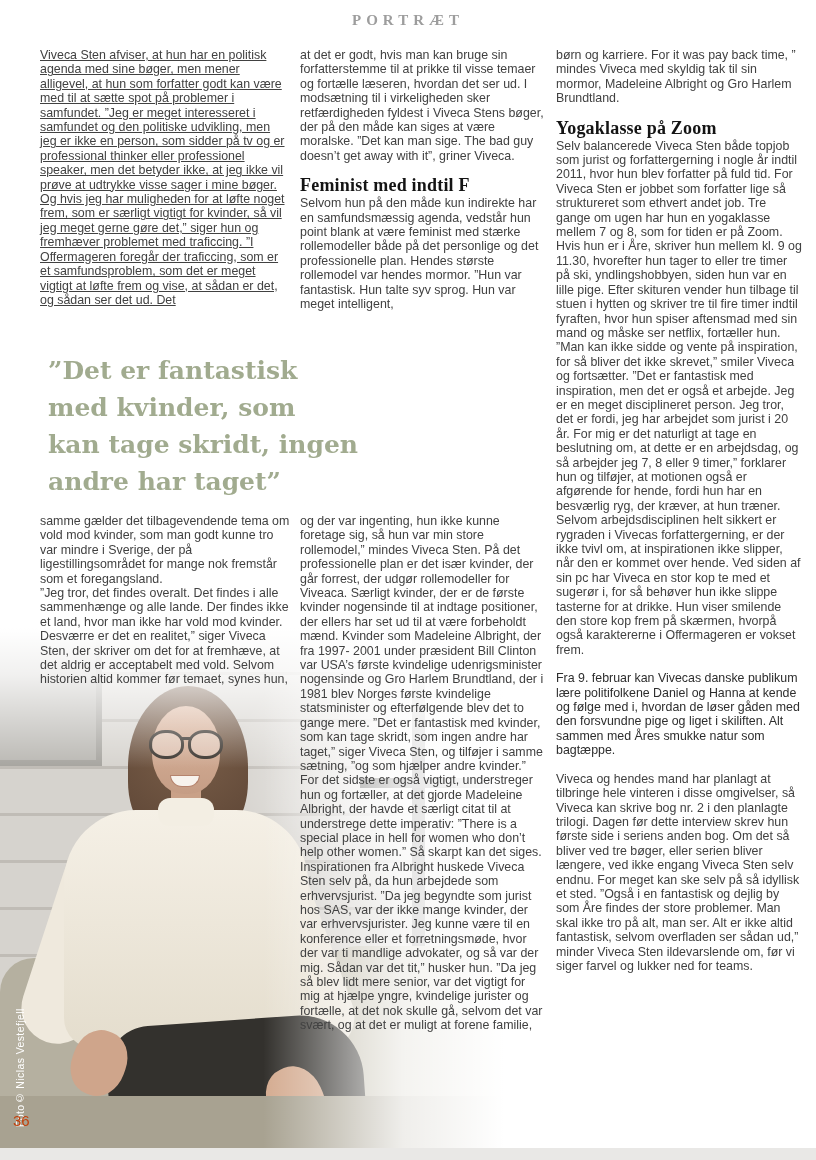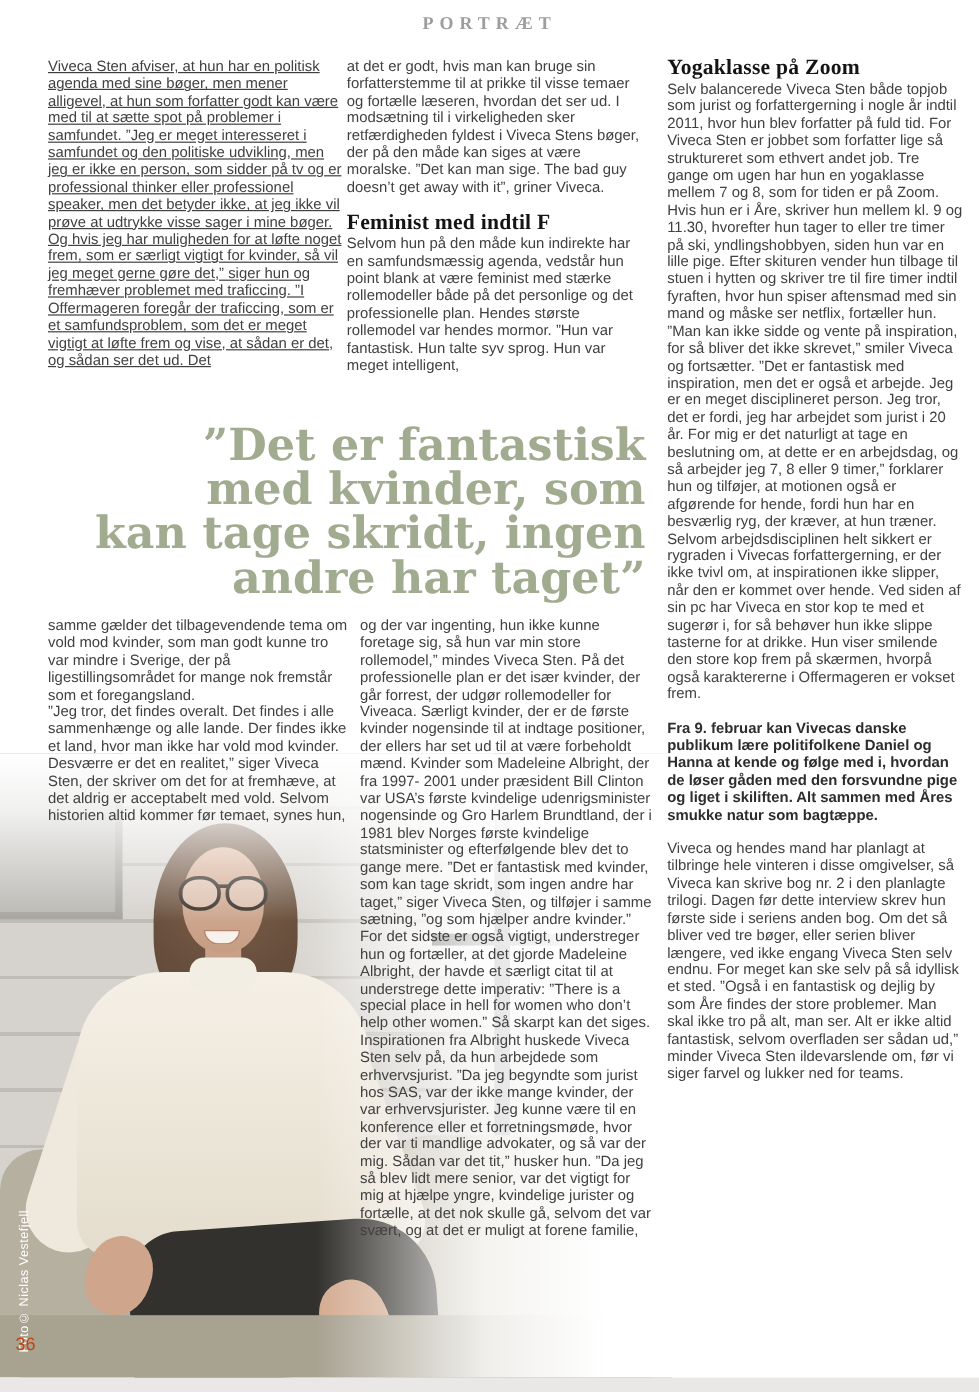--- a/index.html
+++ b/index.html
@@ -6,27 +6,27 @@
   #page{position:relative;width:816px;height:1160px;background:#ffffff;overflow:hidden;
         font-family:"Liberation Sans",sans-serif;}
   .kicker{position:absolute;top:12px;left:0;right:0;text-align:center;
           font-family:"Liberation Serif",serif;font-weight:700;font-size:15px;
           letter-spacing:5px;color:#9d9d9d;z-index:3;}
   .tb{position:absolute;font-size:12.4px;line-height:14.4px;color:#414141;z-index:2;}
   .tb p{margin:0 0 14px;white-space:pre-line;}
   .tb p:last-child{margin-bottom:0;}
   .tb h3{margin:0 0 2px;font-family:"Liberation Serif",serif;font-weight:700;
          font-size:18px;line-height:17px;color:#141414;letter-spacing:0.2px;}
-  .tb .bold{font-weight:700;color:#2d2d2d;}
+  .tb .bold{font-weight:400;color:#2d2d2d;}
   #col1a{left:40px;top:48px;width:248px;text-decoration:underline;}
-  #quote{left:28px;top:352px;width:510px;text-align:right;z-index:2;position:absolute;
-         font-family:"DejaVu Serif",serif;font-weight:700;font-size:37px;line-height:37px;
+  #quote{left:48px;top:352px;width:510px;text-align:left;z-index:2;position:absolute;
+         font-family:"DejaVu Serif",serif;font-weight:700;font-size:25px;line-height:37px;
          color:#a1ab8f;white-space:pre-line;}
   #col1b{left:40px;top:514px;width:250px;}
-  #col2a{left:289px;top:48px;width:246px;}
+  #col2a{left:300px;top:48px;width:246px;}
   #col2b{left:300px;top:514px;width:246px;}
   #col3{left:556px;top:48px;width:246px;}
 
   
   #photo{position:absolute;left:0;top:628px;width:560px;height:520px;overflow:hidden;z-index:1;}
   #photo div{position:absolute;}
   .ph-wall{inset:0;background:
      radial-gradient(ellipse 280px 200px at 76% 28%, rgba(255,255,255,0.95), rgba(255,255,255,0) 70%),
      repeating-linear-gradient(to bottom,#d6d3ce 0 44px,#c0bcb6 44px 47px);}
   .ph-art{left:0;top:0;width:96px;height:132px;background:#b9b7b2;border-right:6px solid #a6a49f;
@@ -94,20 +94,21 @@
     <p>at det er godt, hvis man kan bruge sin forfatterstemme til at prikke til visse temaer og fortælle læseren, hvordan det ser ud. I modsætning til i virkeligheden sker retfærdigheden fyldest i Viveca Stens bøger, der på den måde kan siges at være moralske. ”Det kan man sige. The bad guy doesn’t get away with it”, griner Viveca.</p>
     <h3>Feminist med indtil F</h3>
     <p>Selvom hun på den måde kun indirekte har en samfundsmæssig agenda, vedstår hun point blank at være feminist med stærke rollemodeller både på det personlige og det professionelle plan. Hendes største rollemodel var hendes mormor. ”Hun var fantastisk. Hun talte syv sprog. Hun var meget intelligent,</p>
   </div>
 
   <div class="tb" id="col2b">
     <p>og der var ingenting, hun ikke kunne foretage sig, så hun var min store rollemodel,” mindes Viveca Sten. På det professionelle plan er det især kvinder, der går forrest, der udgør rollemodeller for Viveaca. Særligt kvinder, der er de første kvinder nogensinde til at indtage positioner, der ellers har set ud til at være forbeholdt mænd. Kvinder som Madeleine Albright, der fra 1997- 2001 under præsident Bill Clinton var USA’s første kvindelige udenrigsminister nogensinde og Gro Harlem Brundtland, der i 1981 blev Norges første kvindelige statsminister og efterfølgende blev det to gange mere. ”Det er fantastisk med kvinder, som kan tage skridt, som ingen andre har taget,” siger Viveca Sten, og tilføjer i samme sætning, ”og som hjælper andre kvinder.” For det sidste er også vigtigt, understreger hun og fortæller, at det gjorde Madeleine Albright, der havde et særligt citat til at understrege dette imperativ: ”There is a special place in hell for women who don’t help other women.” Så skarpt kan det siges. Inspirationen fra Albright huskede Viveca Sten selv på, da hun arbejdede som erhvervsjurist. ”Da jeg begyndte som jurist hos SAS, var der ikke mange kvinder, der var erhvervsjurister. Jeg kunne være til en konference eller et forretningsmøde, hvor der var ti mandlige advokater, og så var der mig. Sådan var det tit,” husker hun. ”Da jeg så blev lidt mere senior, var det vigtigt for mig at hjælpe yngre, kvindelige jurister og fortælle, at det nok skulle gå, selvom det var svært, og at det er muligt at forene familie,</p>
   </div>
 
   <div class="tb" id="col3">
+    <p>børn og karriere. For it was pay back time, ” mindes Viveca med skyldig tak til sin mormor, Madeleine Albright og Gro Harlem Brundtland.</p>
     <h3>Yogaklasse på Zoom</h3>
     <p>Selv balancerede Viveca Sten både topjob som jurist og forfattergerning i nogle år indtil 2011, hvor hun blev forfatter på fuld tid. For Viveca Sten er jobbet som forfatter lige så struktureret som ethvert andet job. Tre gange om ugen har hun en yogaklasse mellem 7 og 8, som for tiden er på Zoom. Hvis hun er i Åre, skriver hun mellem kl. 9 og 11.30, hvorefter hun tager to eller tre timer på ski, yndlingshobbyen, siden hun var en lille pige. Efter skituren vender hun tilbage til stuen i hytten og skriver tre til fire timer indtil fyraften, hvor hun spiser aftensmad med sin mand og måske ser netflix, fortæller hun. ”Man kan ikke sidde og vente på inspiration, for så bliver det ikke skrevet,” smiler Viveca og fortsætter. ”Det er fantastisk med inspiration, men det er også et arbejde. Jeg er en meget disciplineret person. Jeg tror, det er fordi, jeg har arbejdet som jurist i 20 år. For mig er det naturligt at tage en beslutning om, at dette er en arbejdsdag, og så arbejder jeg 7, 8 eller 9 timer,” forklarer hun og tilføjer, at motionen også er afgørende for hende, fordi hun har en besværlig ryg, der kræver, at hun træner. Selvom arbejdsdisciplinen helt sikkert er rygraden i Vivecas forfattergerning, er der ikke tvivl om, at inspirationen ikke slipper, når den er kommet over hende. Ved siden af sin pc har Viveca en stor kop te med et sugerør i, for så behøver hun ikke slippe tasterne for at drikke. Hun viser smilende den store kop frem på skærmen, hvorpå også karaktererne i Offermageren er vokset frem.</p>
     <p class="bold">Fra 9. februar kan Vivecas danske publikum lære politifolkene Daniel og Hanna at kende og følge med i, hvordan de løser gåden med den forsvundne pige og liget i skiliften. Alt sammen med Åres smukke natur som bagtæppe.</p>
     <p>Viveca og hendes mand har planlagt at tilbringe hele vinteren i disse omgivelser, så Viveca kan skrive bog nr. 2 i den planlagte trilogi. Dagen før dette interview skrev hun første side i seriens anden bog. Om det så bliver ved tre bøger, eller serien bliver længere, ved ikke engang Viveca Sten selv endnu. For meget kan ske selv på så idyllisk et sted. ”Også i en fantastisk og dejlig by som Åre findes der store problemer. Man skal ikke tro på alt, man ser. Alt er ikke altid fantastisk, selvom overfladen ser sådan ud,” minder Viveca Sten ildevarslende om, før vi siger farvel og lukker ned for teams.</p>
   </div>
 
   <div id="photo">
     <div class="ph-wall"></div>
     <div class="ph-art"></div>
     <div class="ph-frame-v"></div>

